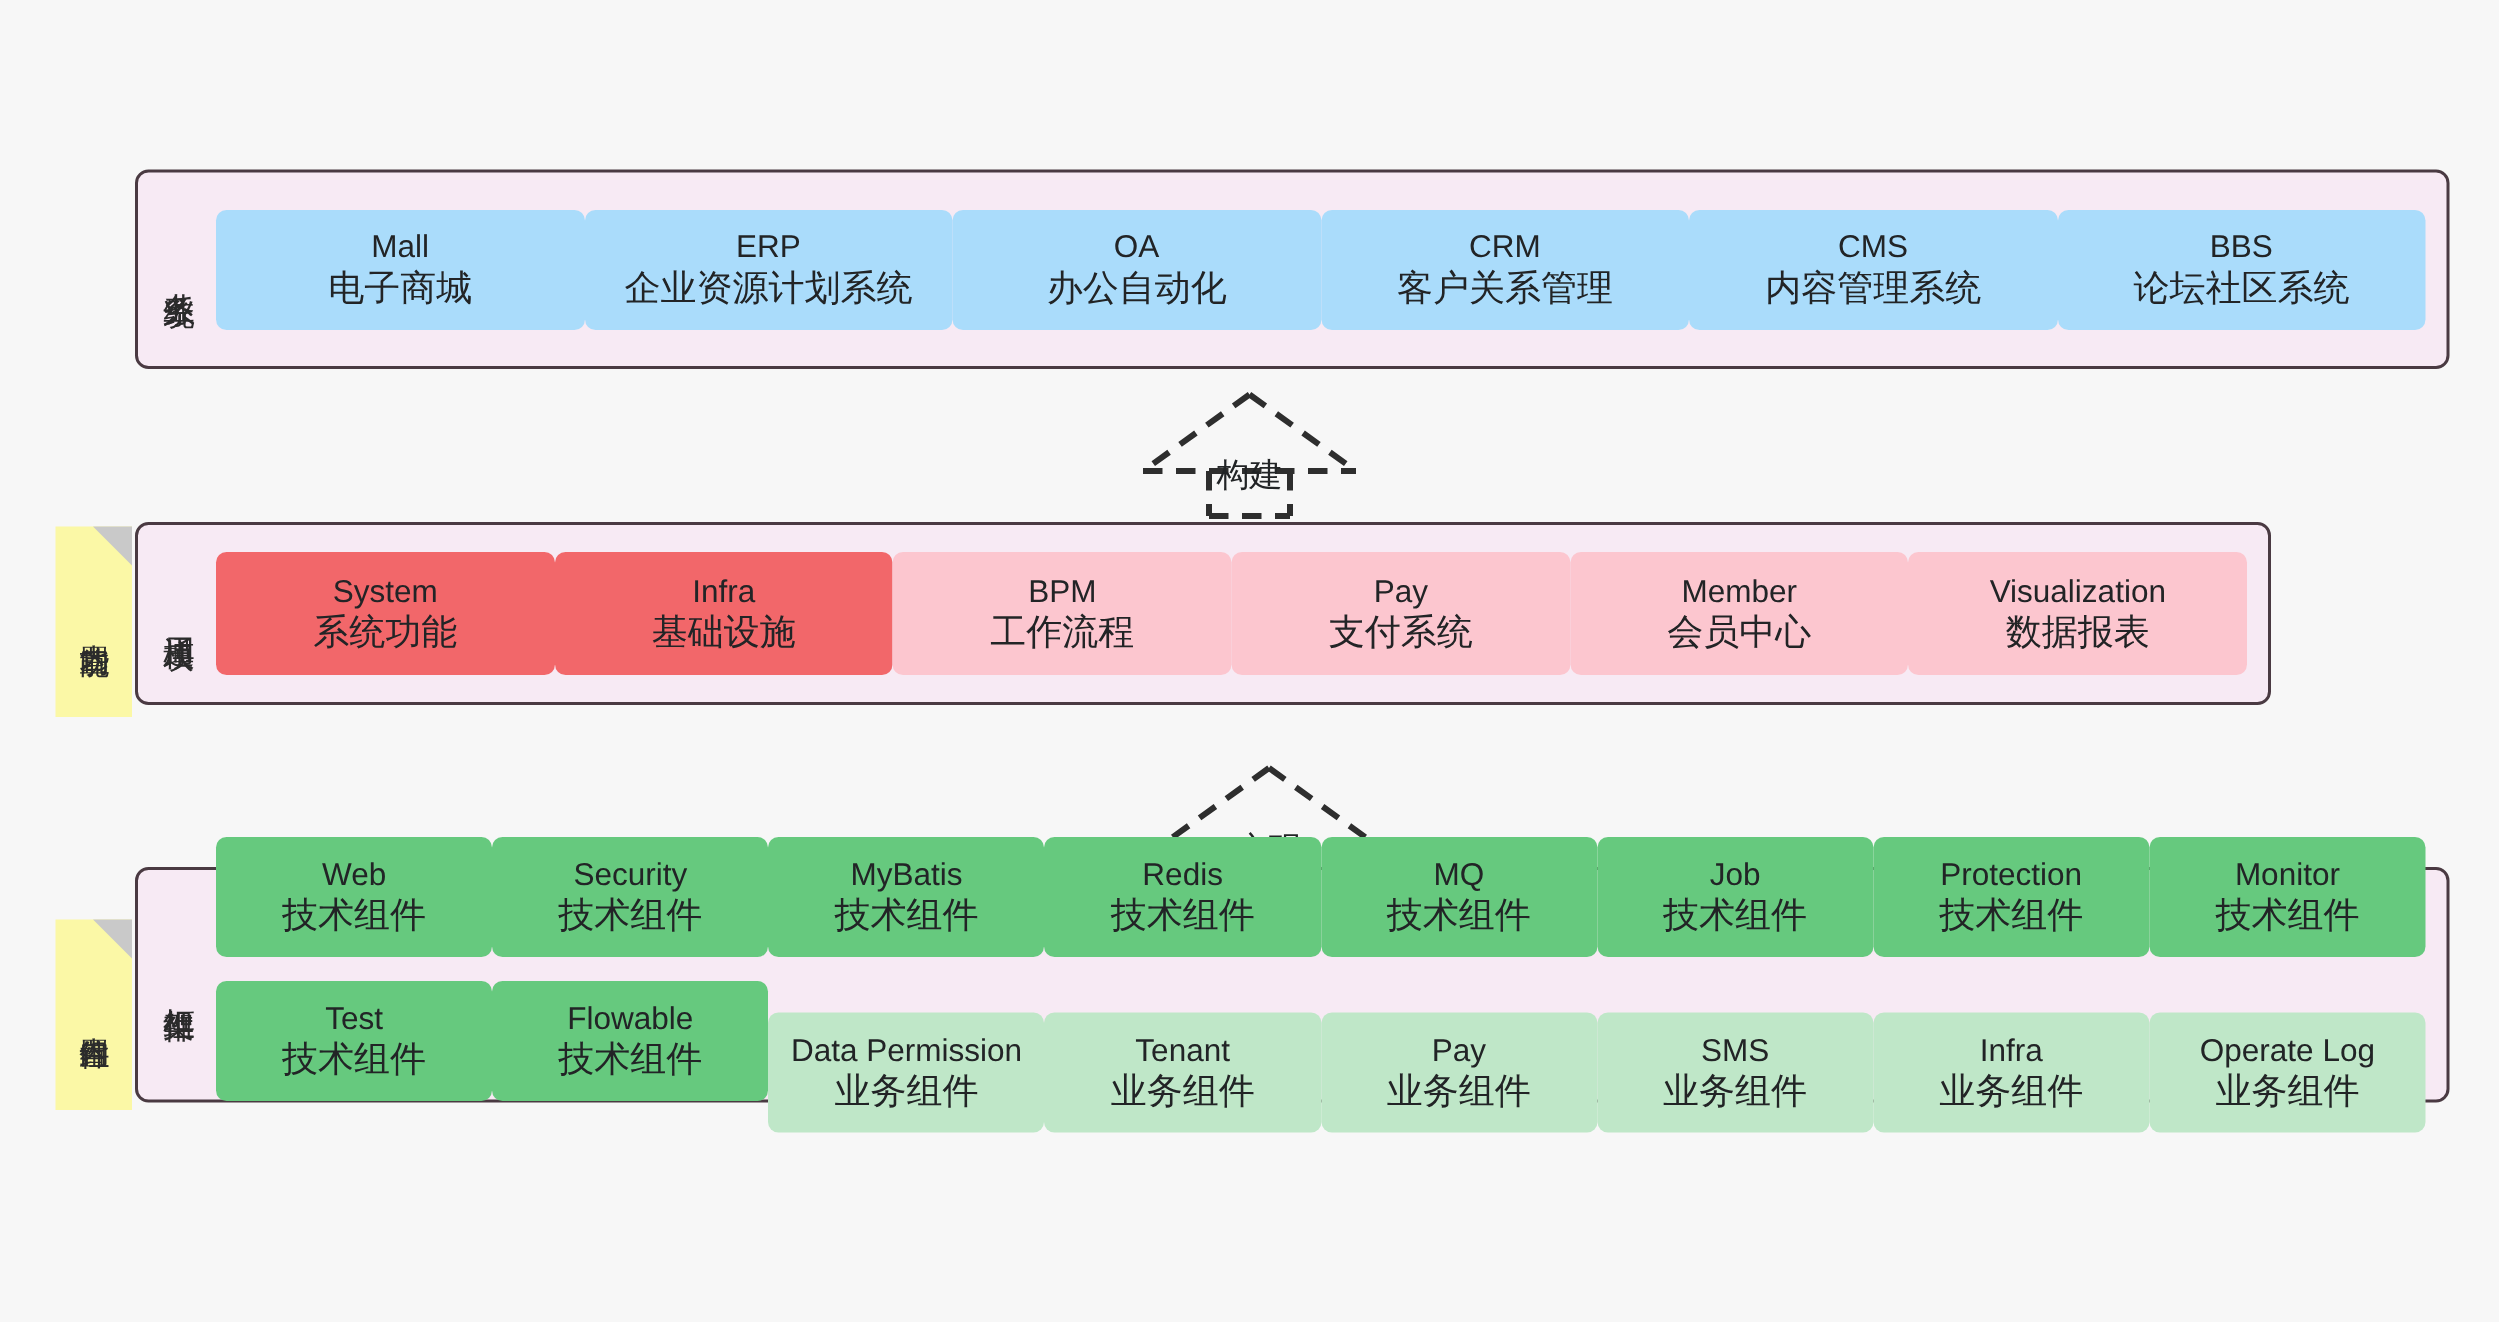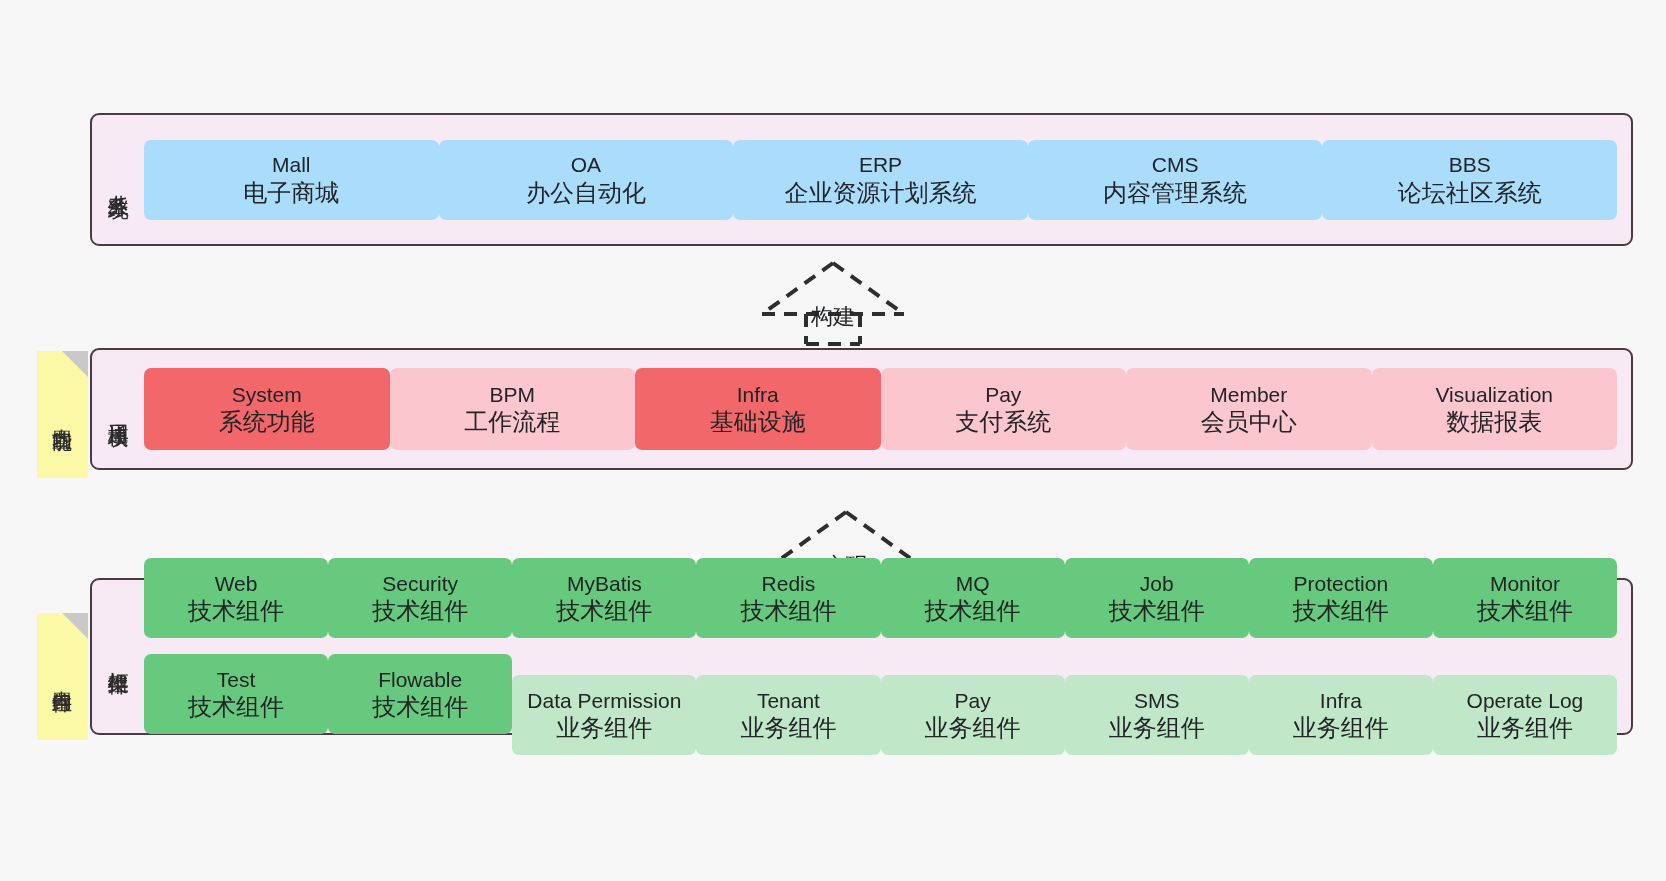--- a/index.html
+++ b/index.html
@@ -134,26 +134,30 @@
 
   <div class="layer" style="left:90px; top:113px; width:1543px; height:133px;">
     <div class="layer-label">业务系统</div>
     <div class="layer-body">
       <div class="row">
         <div class="node h-biz c-blue">
           <span class="n-title">Mall</span>
           <span class="n-sub">电子商城</span>
         </div>
         <div class="node h-biz c-blue">
+          <span class="n-title">ERP</span>
+          <span class="n-sub">企业资源计划系统</span>
+        </div>
+        <div class="node h-biz c-blue">
           <span class="n-title">OA</span>
           <span class="n-sub">办公自动化</span>
         </div>
         <div class="node h-biz c-blue">
-          <span class="n-title">ERP</span>
-          <span class="n-sub">企业资源计划系统</span>
+          <span class="n-title">CRM</span>
+          <span class="n-sub">客户关系管理</span>
         </div>
         <div class="node h-biz c-blue">
           <span class="n-title">CMS</span>
           <span class="n-sub">内容管理系统</span>
         </div>
         <div class="node h-biz c-blue">
           <span class="n-title">BBS</span>
           <span class="n-sub">论坛社区系统</span>
         </div>
       </div>
@@ -170,35 +174,35 @@
       <path d="M 49 86 L 103 86" stroke="#2e2e2e" stroke-width="4" stroke-dasharray="13 9" fill="none"></path>
     </svg>
     <span class="conn-label" style="top:44px;">构建</span>
   </div>
 
   <div class="sticky" style="left:37px; top:351px; width:51px; height:127px;">
     <span class="fold"></span>
     <span>内置功能</span>
   </div>
 
-  <div class="layer" style="left:90px; top:348px; width:1543px; height:122px;">
+  <div class="layer" style="left:90px; top:348px; width:1424px; height:122px;">
     <div class="layer-label">通用模块</div>
     <div class="layer-body">
       <div class="row">
         <div class="node h-mod c-red">
           <span class="n-title">System</span>
           <span class="n-sub">系统功能</span>
         </div>
+        <div class="node h-mod c-red">
+          <span class="n-title">Infra</span>
+          <span class="n-sub">基础设施</span>
+        </div>
         <div class="node h-mod c-pink">
           <span class="n-title">BPM</span>
           <span class="n-sub">工作流程</span>
-        </div>
-        <div class="node h-mod c-red">
-          <span class="n-title">Infra</span>
-          <span class="n-sub">基础设施</span>
         </div>
         <div class="node h-mod c-pink">
           <span class="n-title">Pay</span>
           <span class="n-sub">支付系统</span>
         </div>
         <div class="node h-mod c-pink">
           <span class="n-title">Member</span>
           <span class="n-sub">会员中心</span>
         </div>
         <div class="node h-mod c-pink">

